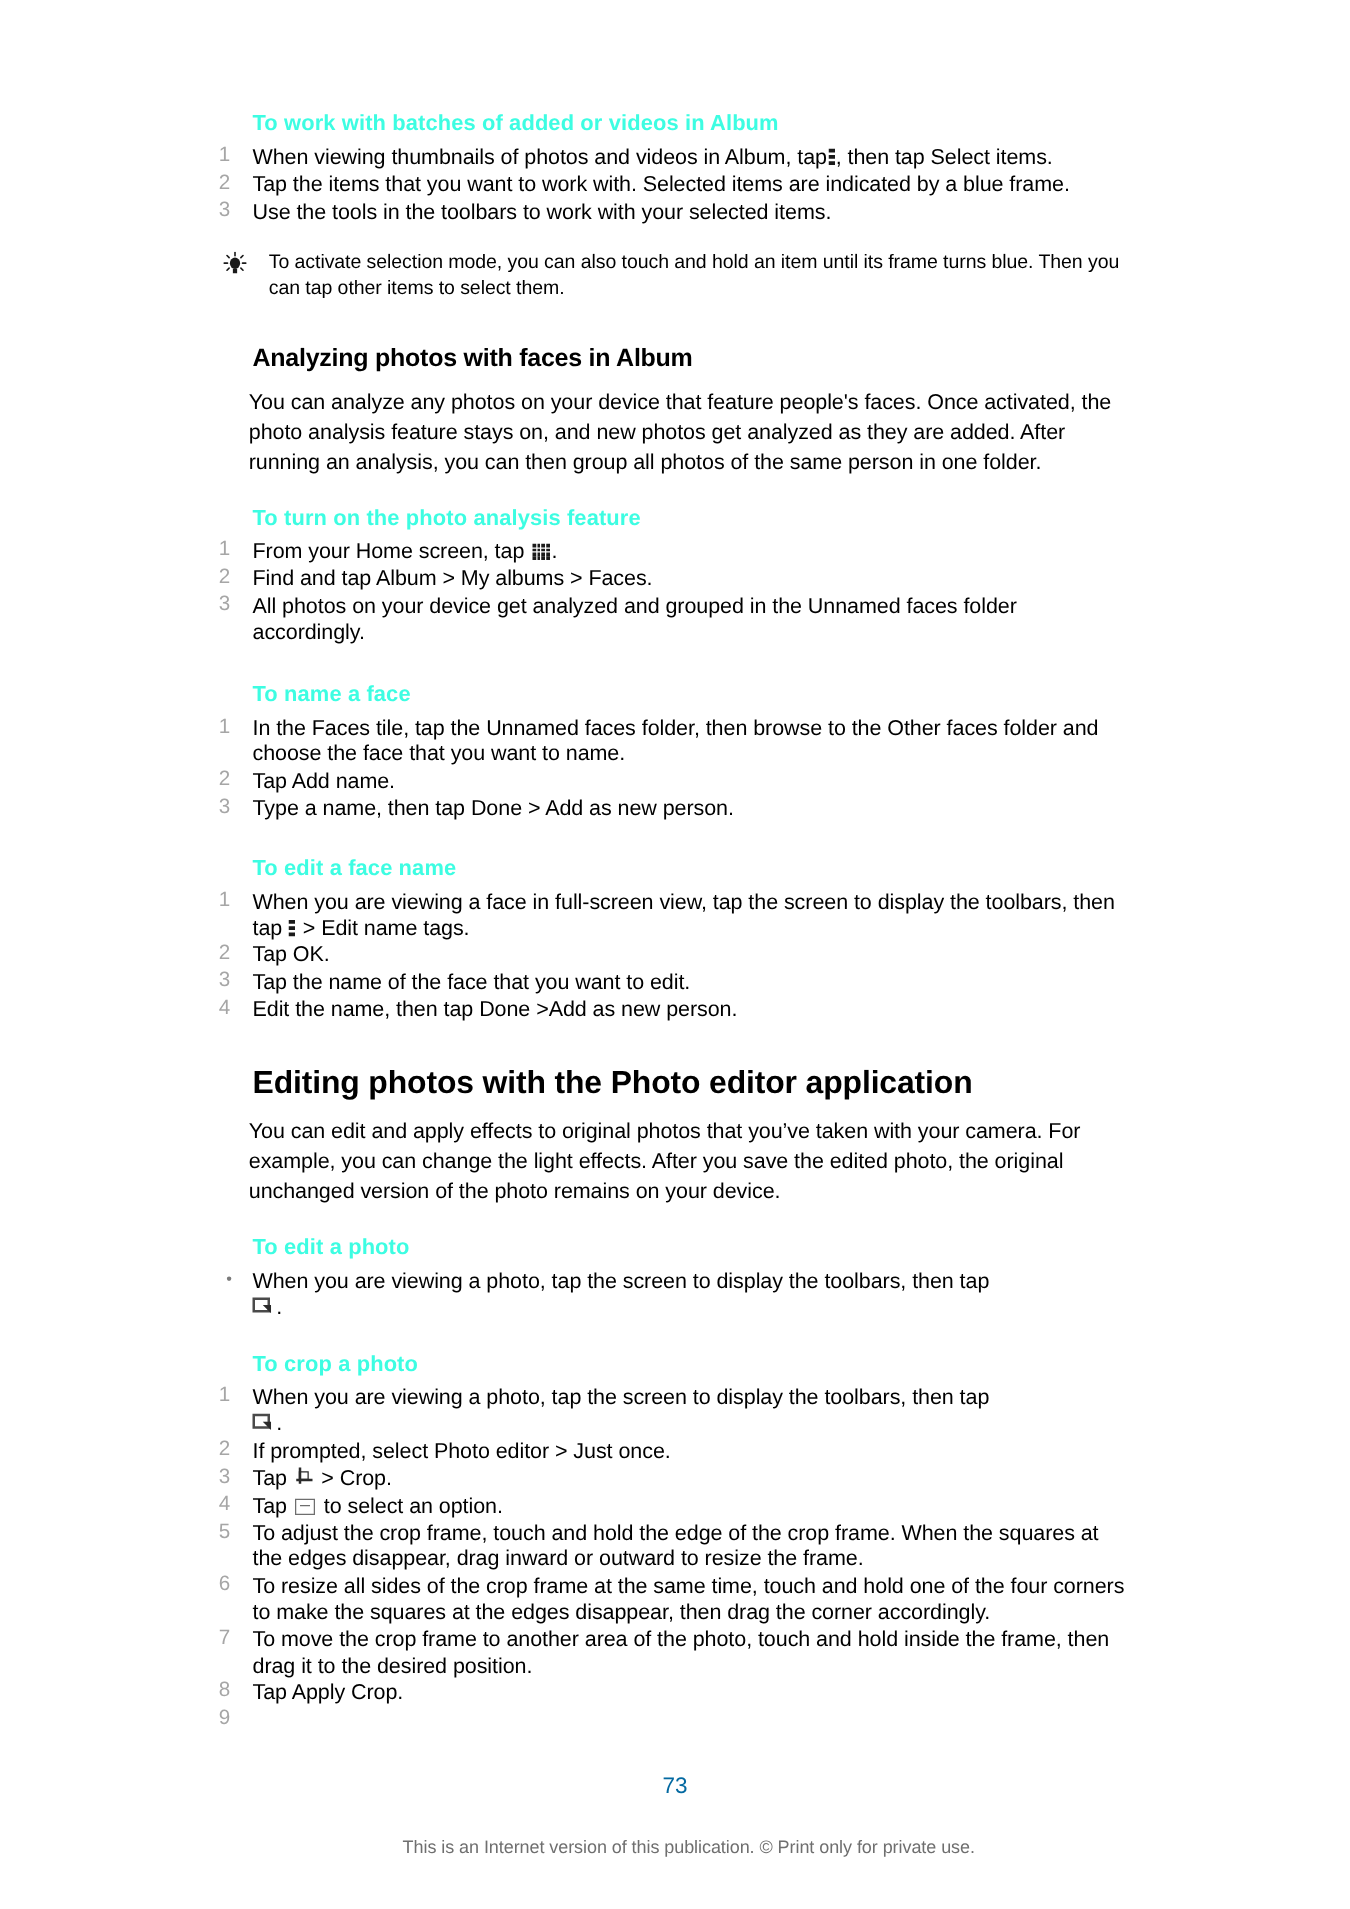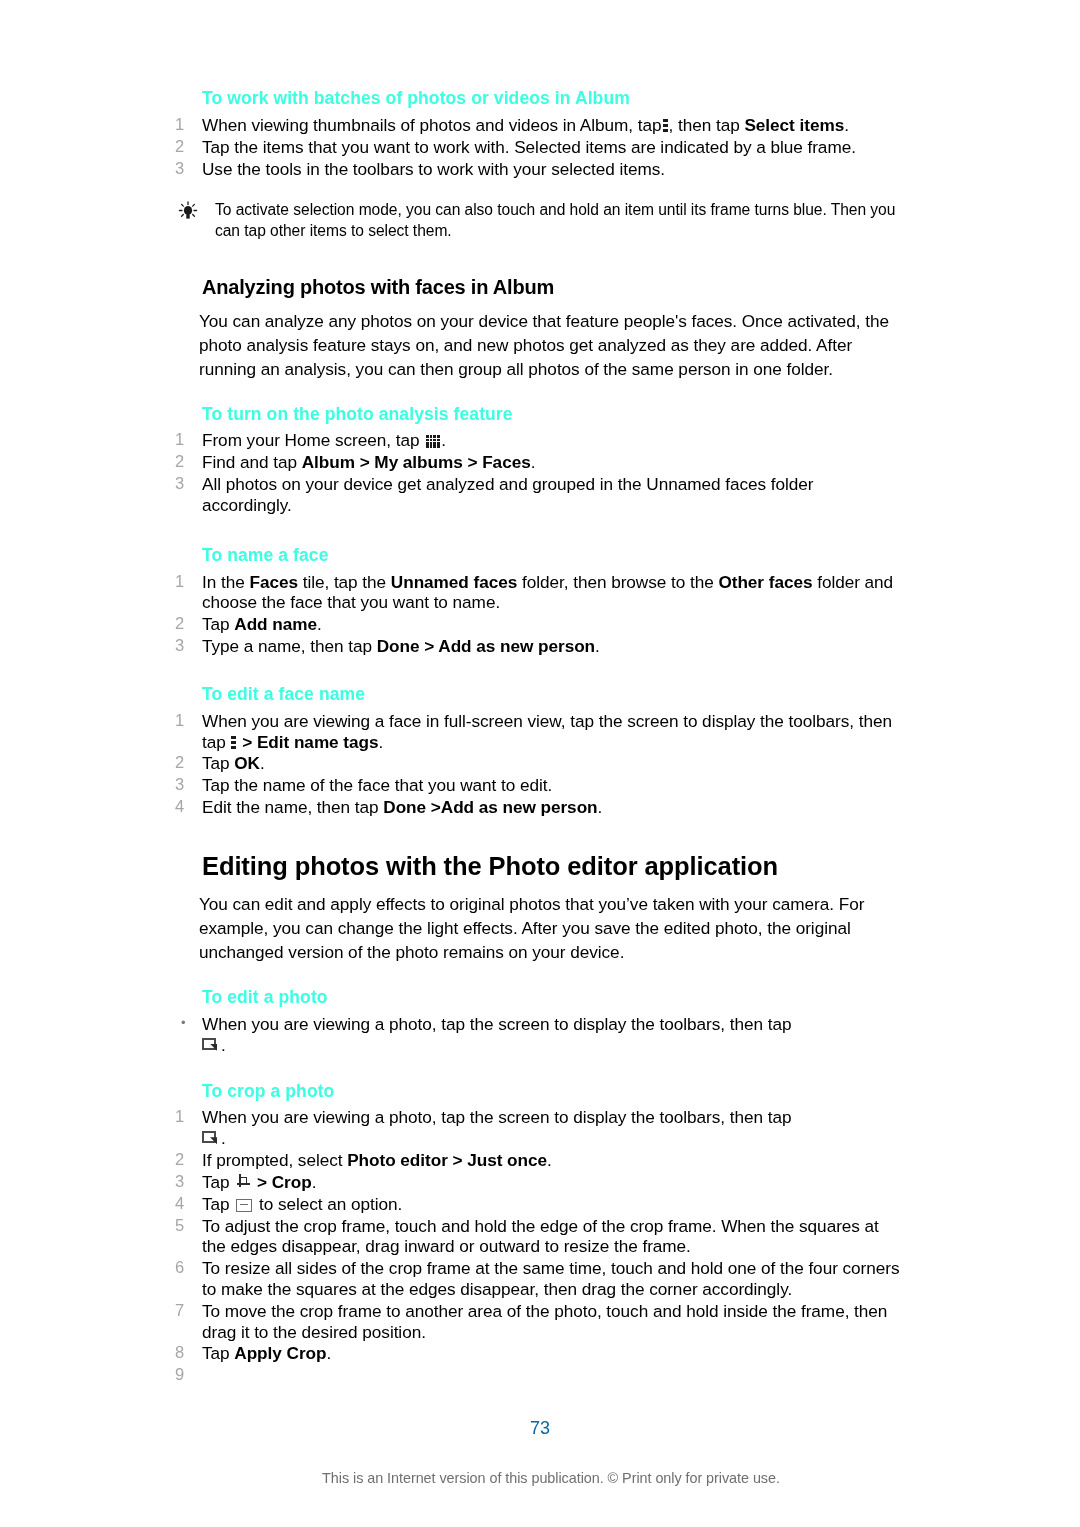--- a/index.html
+++ b/index.html
@@ -87,21 +87,21 @@
     color: #a6a6a6;
     font-size: 16.5px;
   }
   .step .bullet {
     position: absolute;
     left: 6px;
     top: 1px;
     color: #7a7a7a;
     font-size: 13px;
   }
-  b { font-weight: bold; }
+  b { font-weight: normal; }
 
   
   .tip {
     position: relative;
     padding-left: 40px;
     font-size: 15.6px;
     line-height: 1.3;
     letter-spacing: -0.05px;
   }
   .tip-icon {
@@ -241,21 +241,21 @@
     font-size: 14.4px;
     letter-spacing: -0.05px;
   }
 </style>
 </head>
 <body>
 
 <div class="page">
   <div class="content">
 
-    <div class="sub-head">To work with batches of photos or videos in Album</div>
+    <div class="sub-head">To work with batches of added or videos in Album</div>
 
     <ol class="steps">
       <li class="step">
         <span class="num">1</span>
         <span><span>When viewing thumbnails of photos and videos in Album, tap</span><span class="i ic-more"><span></span><span></span><span></span></span><span>, then tap</span> <b>Select items</b><span>.</span></span>
       </li>
       <li class="step">
         <span class="num">2</span>
         <span>Tap the items that you want to work with. Selected items are indicated by a blue frame.</span>
       </li>

